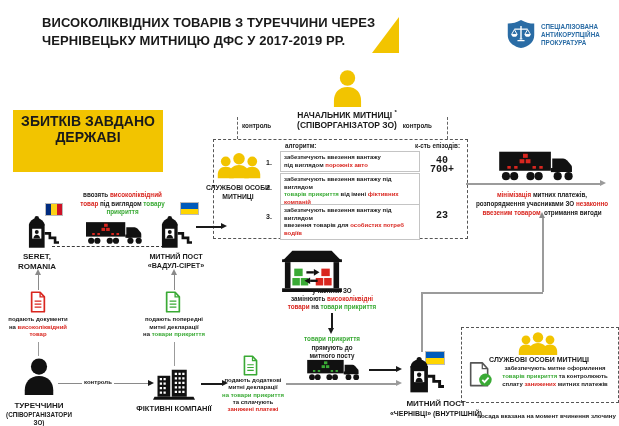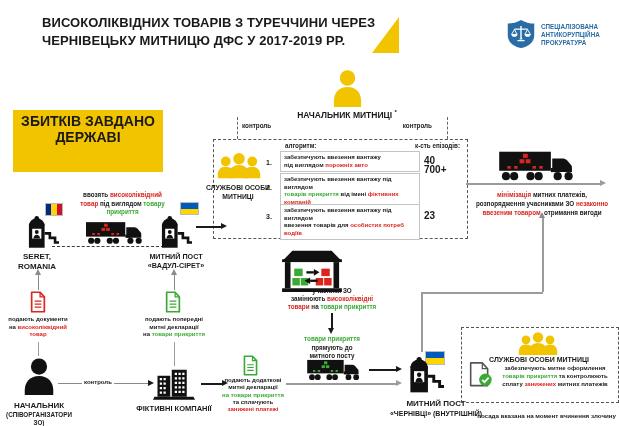--- a/index.html
+++ b/index.html
@@ -22,21 +22,21 @@
   .vlt{width:1px;background:#9b9b9b;}
   .vdash{width:0;border-left:1px dashed #666;}
   .road{height:0;border-top:1.5px dashed #3a3a3a;}
   .ah{position:absolute;width:0;height:0;}
   .ah-r-g{border-top:3.5px solid transparent;border-bottom:3.5px solid transparent;border-left:6px solid #9b9b9b;}
   .ah-r-b{border-top:3.5px solid transparent;border-bottom:3.5px solid transparent;border-left:6px solid #1a1a1a;}
   .ah-u-g{border-left:3.5px solid transparent;border-right:3.5px solid transparent;border-bottom:6px solid #8a8a8a;}
   .ah-d-b{border-left:3.5px solid transparent;border-right:3.5px solid transparent;border-top:6px solid #1a1a1a;}
   .dashbox{position:absolute;border:1px dashed #555;}
   .itembox{position:absolute;border:1px solid #c4c4c4;background:#fff;padding:2px 3px;font-size:6px;line-height:7.6px;font-weight:700;}
-  .cnt{position:absolute;font-size:10px;font-weight:800;}
+  .cnt{position:absolute;font-size:10px;font-weight:800;text-align:center;font-family:Liberation Mono, monospace;}
   .num{position:absolute;font-size:7px;font-weight:800;}
   .title{font-size:13px;line-height:17.5px;font-weight:800;letter-spacing:.1px;}
   sup{font-size:6px;vertical-align:super;}
   .lblbg{background:#fff;padding:0 2px;}
 </style>
 </head>
 <body>
 
 <div class="stage">
 
@@ -66,20 +66,21 @@
   <div class="abs" style="left:13px;top:110px;width:150px;height:62px;background:#f2c400;">
     <div class="ctr" style="font-size:14px;font-weight:800;margin-top:3px;">ЗБИТКІВ ЗАВДАНО ДЕРЖАВІ</div>
   </div>
 
   <svg class="abs" style="left:329px;top:69px;" width="37" height="38" viewBox="0 0 40 42">
     <circle cx="20" cy="10" r="8.5" fill="#f2c400"></circle>
     <path d="M20 20 c-10 0-15 7-15 15 v7 h30 v-7 c0-8-5-15-15-15 z" fill="#f2c400"></path>
   </svg>
   <div class="abs ctr" style="left:262px;top:107px;width:170px;font-size:8.5px;line-height:10.5px;font-weight:800;">
     <div><span>НАЧАЛЬНИК МИТНИЦІ</span> <sup>*</sup></div>
+    <div>(СПІВОРГАНІЗАТОР ЗО)</div>
   </div>
   <div class="abs t63" style="left:242px;top:122px;width:54px;font-weight:700;">контроль</div>
   <div class="abs t63 rt" style="left:378px;top:122px;width:54px;font-weight:700;">контроль</div>
   <div class="ln vdash" style="left:237px;top:117px;height:22px;"></div>
   <div class="ln vdash" style="left:447px;top:117px;height:22px;"></div>
 
   <div class="dashbox" style="left:213px;top:139px;width:253px;height:98px;"></div>
 
   <svg class="abs" style="left:216px;top:151px;" width="46" height="28" viewBox="0 0 52 30">
     <circle cx="11" cy="11" r="5.5" fill="#f2c400"></circle>
@@ -280,21 +281,21 @@
     <div>подають документи</div>
     <div><span>на </span><span class="red">високоліквідний</span></div>
     <div><span class="red">товар</span></div>
   </div>
   <div class="ln vlt" style="left:38px;top:342px;height:14px;"></div>
   <svg class="abs" style="left:20px;top:356px;" width="38" height="42" viewBox="0 0 40 42">
     <circle cx="20" cy="10" r="8.5" fill="#111"></circle>
     <path d="M20 20 c-10 0-15 7-15 15 v5 h30 v-5 c0-8-5-15-15-15 z" fill="#111"></path>
   </svg>
   <div class="abs ctr" style="left:0px;top:401px;width:78px;">
-    <div style="font-size:8px;line-height:9.5px;font-weight:800;">НАЧАЛЬНИК</div>
+    <div style="font-size:8px;line-height:9.5px;font-weight:800;">ТУРЕЧЧИНИ</div>
     <div style="font-size:6.3px;line-height:8px;font-weight:800;">(СПІВОРГАНІЗАТОРИ ЗО)</div>
   </div>
   <div class="ln hlt" style="left:58px;top:383px;width:90px;"></div>
   <div class="ah ah-r-b" style="left:148px;top:380px;"></div>
   <div class="abs t6 lblbg" style="left:82px;top:379px;">контроль</div>
 
   <svg class="abs" style="left:164px;top:291px;" width="18" height="22" viewBox="0 0 20 26">
     <path d="M2.5 1.5 h10 l5 5.5 v17.5 h-15 z" fill="#fff" stroke="#3aaa35" stroke-width="2" stroke-linejoin="round"></path>
     <path d="M12.5 1.5 v5.5 h5" fill="none" stroke="#3aaa35" stroke-width="1.6"></path>
     <path d="M6 12 h8 M6 15.5 h8 M6 19 h8" stroke="#3aaa35" stroke-width="1.4"></path>

